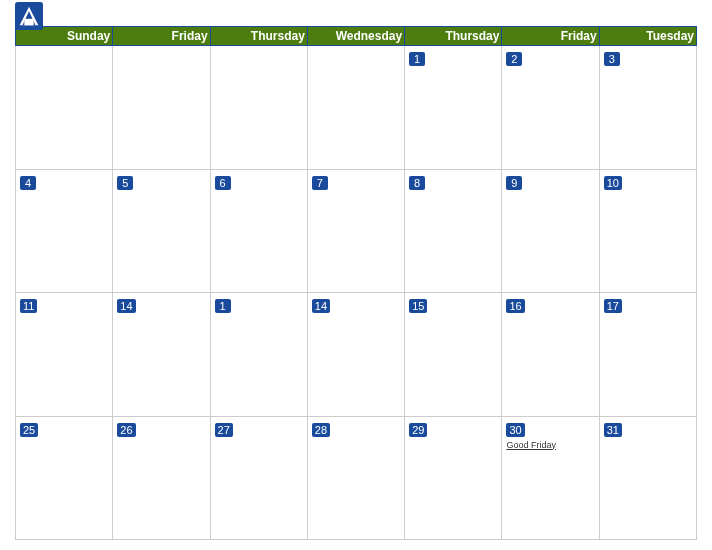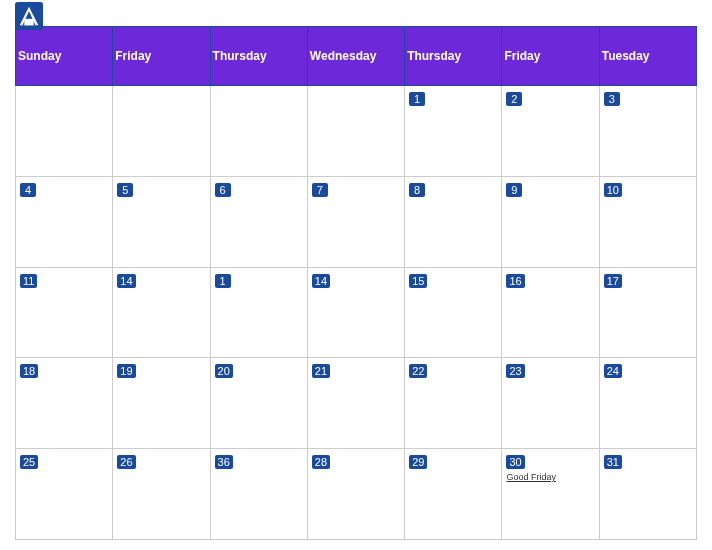--- a/index.html
+++ b/index.html
@@ -52,26 +52,26 @@
       font-size: 13px;
       color: #333;
     }
     .calendar-table {
       width: 100%;
       border-collapse: collapse;
       flex: 1;
       margin-top: 6px;
     }
     .calendar-table thead tr th {
-      background-color: #6d28d9;
+      background-color: #4d7c0f;
       color: white;
-      text-align: left;
+      text-align: right;
       font-size: 12px;
       font-weight: bold;
-      padding: 22px 2px;
+      padding: 2px 2px;
       border: 1px solid #1a4a9b;
     }
     .calendar-table tbody tr td {
       border: 1px solid #ccc;
       vertical-align: top;
       padding: 3px 4px;
       width: 14.28%;
       height: 72px;
     }
     .date-num {
@@ -149,31 +149,22 @@
       <tr>
         <td><span class="date-num">11</span></td>
         <td><span class="date-num">14</span></td>
         <td><span class="date-num">1</span></td>
         <td><span class="date-num">14</span></td>
         <td><span class="date-num">15</span></td>
         <td><span class="date-num">16</span></td>
         <td><span class="date-num">17</span></td>
       </tr>
       <tr>
-        <td><span class="date-num">18</span></td>
-        <td><span class="date-num">19</span></td>
-        <td><span class="date-num">20</span></td>
-        <td><span class="date-num">21</span></td>
-        <td><span class="date-num">22</span></td>
-        <td><span class="date-num">23</span></td>
-        <td><span class="date-num">24</span></td>
-      </tr>
-      <tr>
         <td><span class="date-num">25</span></td>
         <td><span class="date-num">26</span></td>
-        <td><span class="date-num">36</span></td>
+        <td><span class="date-num">27</span></td>
         <td><span class="date-num">28</span></td>
         <td><span class="date-num">29</span></td>
         <td><span class="date-num">30</span><span class="holiday-text">Good Friday</span></td>
         <td><span class="date-num">31</span></td>
       </tr>
     </tbody>
 </table>
 
 </body></html>

